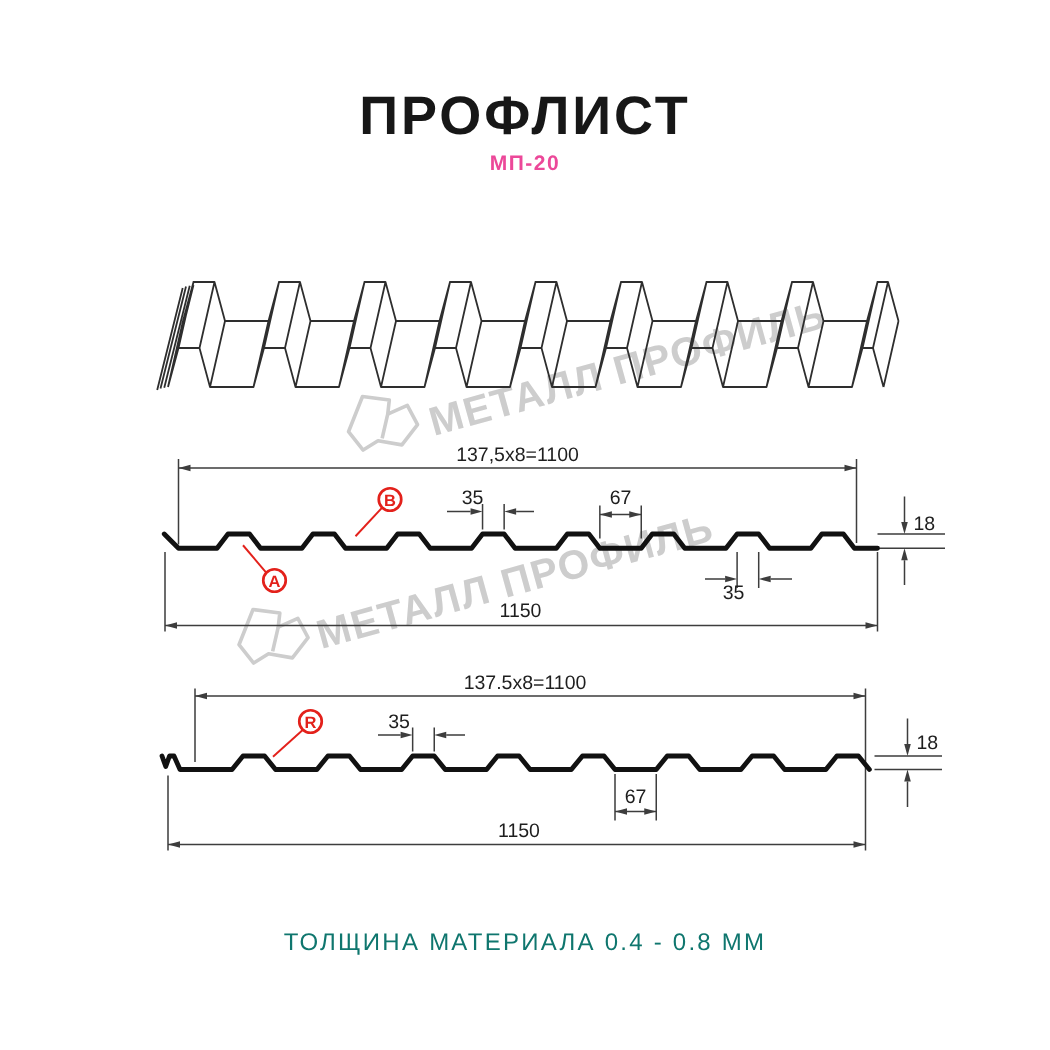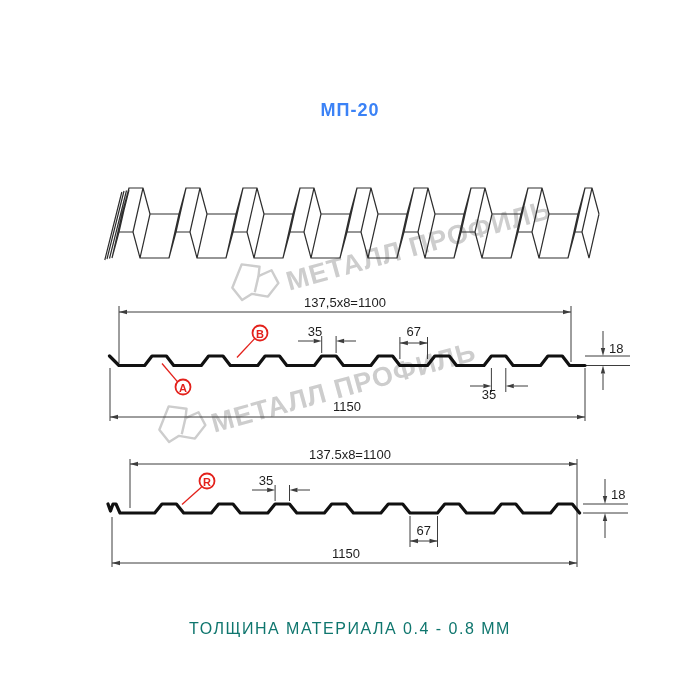--- a/index.html
+++ b/index.html
@@ -1,38 +1,39 @@
 <!DOCTYPE html>
 <html><head>
 <meta charset="utf-8">
 <style>
   html,body{margin:0;padding:0;background:#ffffff;}
   .page{position:relative;width:700px;height:700px;background:#fff;overflow:hidden;
         font-family:"Liberation Sans", sans-serif;}
   .title{position:absolute;left:0;top:56px;width:700px;text-align:center;
          font-size:36px;font-weight:800;color:#171717;letter-spacing:2px;}
   .subtitle{position:absolute;left:0;top:100px;width:700px;text-align:center;
-         font-size:18px;font-weight:600;color:#3b82f6;letter-spacing:1px;}
+         font-size:14px;font-weight:600;color:#ec4899;letter-spacing:1px;}
   .footnote{position:absolute;left:0;top:620px;width:700px;text-align:center;
          font-size:16px;font-weight:500;color:#0f766e;letter-spacing:1.5px;}
   svg{position:absolute;left:0;top:0;}
   .dimline{stroke:#3d3d3d;stroke-width:1;fill:none;}
   .dimtext{font-family:"Liberation Sans",sans-serif;font-size:13px;fill:#1e1e1e;}
   .profile{stroke:#111111;stroke-width:3.2;fill:none;stroke-linejoin:round;stroke-linecap:round;}
   .wire{stroke:#2e2e2e;stroke-width:1.2;fill:none;stroke-linejoin:round;}
   .wm{fill:#cdcdcd;font-family:"Liberation Sans",sans-serif;font-size:27px;font-weight:700;letter-spacing:1px;}
   .wmlogo{stroke:#cdcdcd;stroke-width:2.4;fill:none;stroke-linejoin:round;}
   .red{stroke:#e3211b;fill:none;}
   .redtext{fill:#e3211b;font-family:"Liberation Sans",sans-serif;font-size:11px;font-weight:700;}
 </style>
 </head>
 <body>
 
 <div class="page">
 
+  <div class="title">ПРОФЛИСТ</div>
   <div class="subtitle">МП-20</div>
 
   <svg width="700" height="700" viewBox="0 0 700 700">
 
     <g>
       <g transform="translate(224,263) rotate(-12)">
         <path class="wmlogo" d="M 3 26 L 17 5 L 34 11 L 31 20 L 45 17 L 49 31 L 36 42 L 21 36 L 10 40 Z"></path>
         <path class="wmlogo" d="M 31 20 L 24 35"></path>
       </g>
       <g transform="rotate(-15.5 287 283)">

